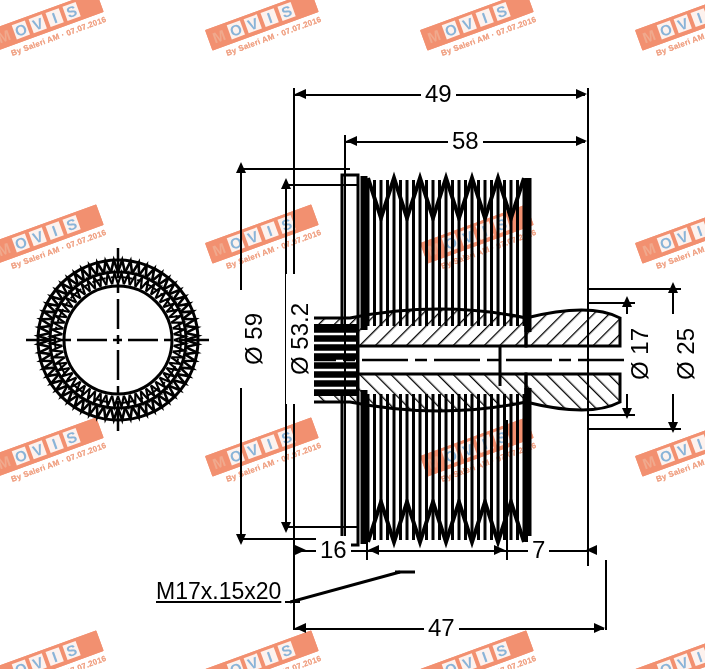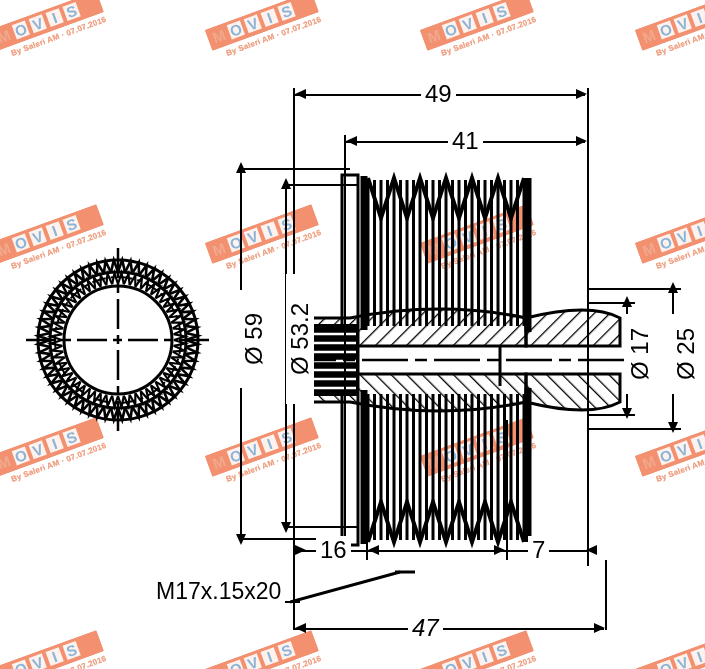--- a/index.html
+++ b/index.html
@@ -459,38 +459,38 @@
     <div class="ln v1" style="left:293px;top:560px;height:70px;"></div>
 
     <div class="ln h1" style="left:295px;top:94px;width:290px;"></div>
     <div class="arrow ar-l" style="left:295px;top:89px;"></div>
     <div class="arrow ar-r" style="left:576px;top:89px;"></div>
     <div class="dimtxt" style="left:421px;top:80px;">49</div>
 
     <div class="ln h1" style="left:346px;top:141px;width:239px;"></div>
     <div class="arrow ar-l" style="left:346px;top:136px;"></div>
     <div class="arrow ar-r" style="left:576px;top:136px;"></div>
-    <div class="dimtxt" style="left:448px;top:127px;">41</div>
+    <div class="dimtxt" style="left:448px;top:127px;">58</div>
 
     <div class="ln h1" style="left:295px;top:550px;width:72px;"></div>
     <div class="arrow ar-r" style="left:295px;top:545px;"></div>
     <div class="dimtxt" style="left:316px;top:536px;">16</div>
 
     <div class="ln h1" style="left:368px;top:550px;width:140px;"></div>
     <div class="arrow ar-l" style="left:368px;top:545px;"></div>
     <div class="arrow ar-r" style="left:494px;top:545px;"></div>
 
     <div class="ln h1" style="left:508px;top:550px;width:79px;"></div>
     <div class="arrow ar-l" style="left:586px;top:545px;"></div>
     <div class="dimtxt" style="left:528px;top:536px;">7</div>
 
     <div class="ln h1" style="left:295px;top:628px;width:309px;"></div>
     <div class="arrow ar-l" style="left:295px;top:623px;"></div>
     <div class="arrow ar-r" style="left:594px;top:623px;"></div>
-    <div class="dimtxt" style="left:408px;top:614px;font-style:italic;">47</div>
+    <div class="dimtxt" style="left:424px;top:614px;">47</div>
 
     <div class="ln v1" style="left:240px;top:168px;height:372px;"></div>
     <div class="arrow ar-u" style="left:236px;top:162px;"></div>
     <div class="arrow ar-d" style="left:236px;top:534px;"></div>
     <div class="dimtxt rot" style="left:205px;top:325px;width:90px;text-align:center;">Ø 59</div>
 
     <div class="ln v1" style="left:285px;top:184px;height:344px;"></div>
     <div class="arrow ar-u" style="left:281px;top:178px;"></div>
     <div class="arrow ar-d" style="left:281px;top:522px;"></div>
     <div class="dimtxt rot" style="left:235px;top:325px;width:122px;text-align:center;">Ø 53.2</div>
@@ -513,21 +513,21 @@
     <div class="ln h1" style="left:240px;top:168px;width:110px;"></div>
     <div class="ln h1" style="left:240px;top:538px;width:110px;"></div>
     <div class="ln h1" style="left:285px;top:184px;width:72px;"></div>
     <div class="ln h1" style="left:285px;top:526px;width:72px;"></div>
 
     <svg width="160" height="50" style="position:absolute;left:290px;top:558px;">
       <line x1="0" y1="44" x2="110" y2="14" stroke="#000" stroke-width="3"></line>
       <line x1="105" y1="14" x2="125" y2="14" stroke="#000" stroke-width="3"></line>
     </svg>
     <div class="ln h1" style="left:152px;top:601px;width:148px;"></div>
-    <div class="dimtxt" style="left:152px;top:578px;font-size:23px;">M17x.15x20</div>
+    <div class="dimtxt" style="left:152px;top:578px;font-size:23px;text-decoration:underline;">M17x.15x20</div>
 
   </div>
 
   <div class="wm-layer" id="wmLayerTop" style="opacity: 0.85;">
       <div class="wm" style="left: -10px; top: 30px;">
         <div class="wm-box">
           <span class="wm-ch noboxed">M</span>
           <span class="wm-ch">O</span>
           <span class="wm-ch">V</span>
           <span class="wm-ch">I</span>

